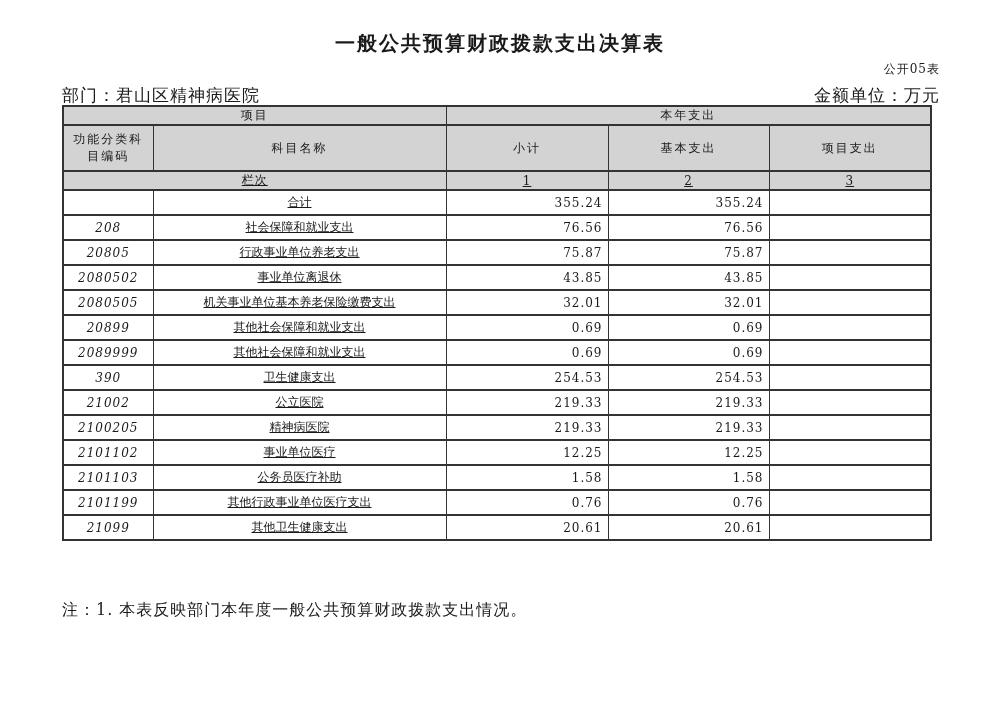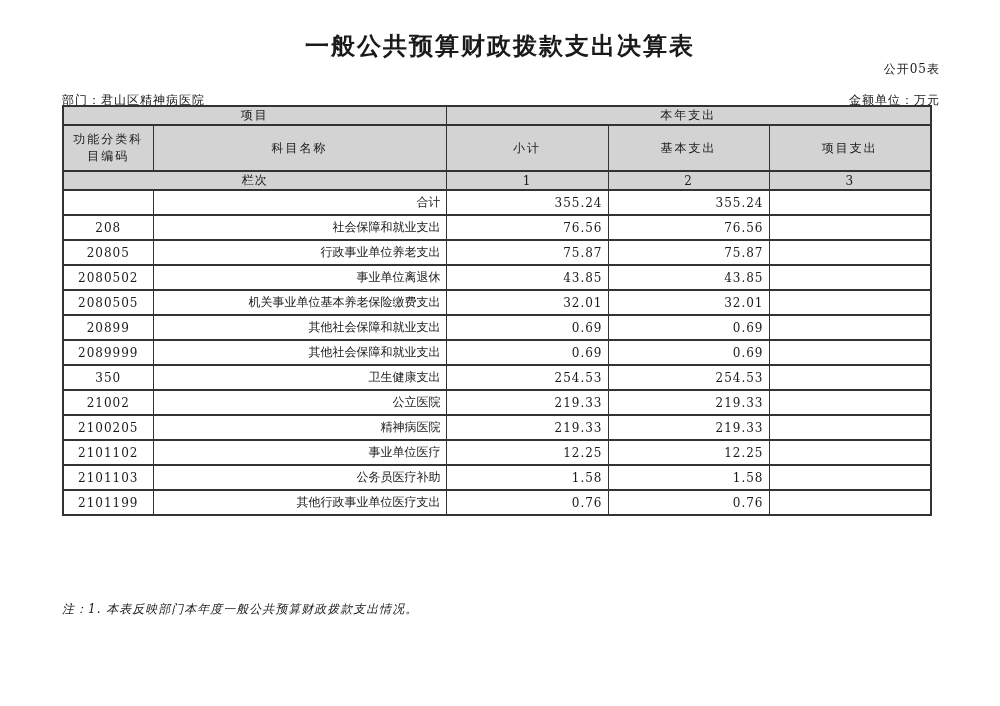--- a/index.html
+++ b/index.html
@@ -12,30 +12,30 @@
     position:relative;
     width:1000px;height:706px;
     background:#ffffff;
     color:var(--text);
     font-family:"DejaVu Serif","Liberation Serif",serif;
     overflow:hidden;
   }
   .title{
     position:absolute;top:30px;left:0;width:1000px;
     text-align:center;
-    font-size:24px;font-weight:bold;letter-spacing:2px;
+    font-size:20px;font-weight:bold;letter-spacing:2px;
   }
   .form-code{
     position:absolute;top:61px;right:60px;
     font-size:12px;letter-spacing:1px;
   }
   .meta-row{
-    position:absolute;top:92px;left:62px;right:60px;
+    position:absolute;top:84px;left:62px;right:60px;
     display:flex;justify-content:space-between;
-    font-size:12px;letter-spacing:1px;text-align:right;
+    font-size:17px;letter-spacing:1px;text-align:right;
   }
   table.report{
     position:absolute;top:105px;left:62px;
     width:868px;
     border-collapse:collapse;table-layout:fixed;
     font-size:12px;
     border:2px solid var(--border);
   }
   table.report th,table.report td{
     border-left:1px solid var(--border);
@@ -47,28 +47,28 @@
     font-weight:normal;
     vertical-align:middle;
   }
   thead th{
     background:var(--header-bg);
     text-align:center;
     letter-spacing:2px;
   }
   tr.h1 th{height:16px;}
   tr.h2 th{height:44px;}
-  tr.h3 th{height:16px;letter-spacing:1px;}
+  tr.h3 th{height:16px;letter-spacing:1px;text-decoration:underline;}
   tbody td{height:23px;background:#ffffff;}
-  td.c-code{text-align:center;letter-spacing:1px;}
-  td.c-name{text-align:right;}
+  td.c-code{text-align:center;letter-spacing:1px;font-style:italic;}
+  td.c-name{text-align:center;text-decoration:underline;}
   td.c-num{text-align:right;letter-spacing:1px;}
   .notes{
     position:absolute;top:600px;left:62px;
-    font-size:12px;line-height:19px;letter-spacing:1px;font-style:italic;
+    font-size:16px;line-height:19px;letter-spacing:1px;
   }
   .note2{padding-left:26px;}
 </style>
 </head>
 <body>
 
 <div class="page">
 
   <div class="title">一般公共预算财政拨款支出决算表</div>
 
@@ -150,21 +150,21 @@
     <td class="c-num"></td>
   </tr>
         <tr>
     <td class="c-code">2089999</td>
     <td class="c-name">其他社会保障和就业支出</td>
     <td class="c-num">0.69</td>
     <td class="c-num">0.69</td>
     <td class="c-num"></td>
   </tr>
         <tr>
-    <td class="c-code">350</td>
+    <td class="c-code">390</td>
     <td class="c-name">卫生健康支出</td>
     <td class="c-num">254.53</td>
     <td class="c-num">254.53</td>
     <td class="c-num"></td>
   </tr>
         <tr>
     <td class="c-code">21002</td>
     <td class="c-name">公立医院</td>
     <td class="c-num">219.33</td>
     <td class="c-num">219.33</td>
@@ -191,20 +191,27 @@
     <td class="c-num">1.58</td>
     <td class="c-num"></td>
   </tr>
         <tr>
     <td class="c-code">2101199</td>
     <td class="c-name">其他行政事业单位医疗支出</td>
     <td class="c-num">0.76</td>
     <td class="c-num">0.76</td>
     <td class="c-num"></td>
   </tr>
+        <tr>
+    <td class="c-code">21099</td>
+    <td class="c-name">其他卫生健康支出</td>
+    <td class="c-num">20.61</td>
+    <td class="c-num">20.61</td>
+    <td class="c-num"></td>
+  </tr>
       </tbody>
   </table>
 
   <div class="notes">
     <div>注：1. 本表反映部门本年度一般公共预算财政拨款支出情况。</div>
   </div>
 
 </div>
 
 </body></html>

